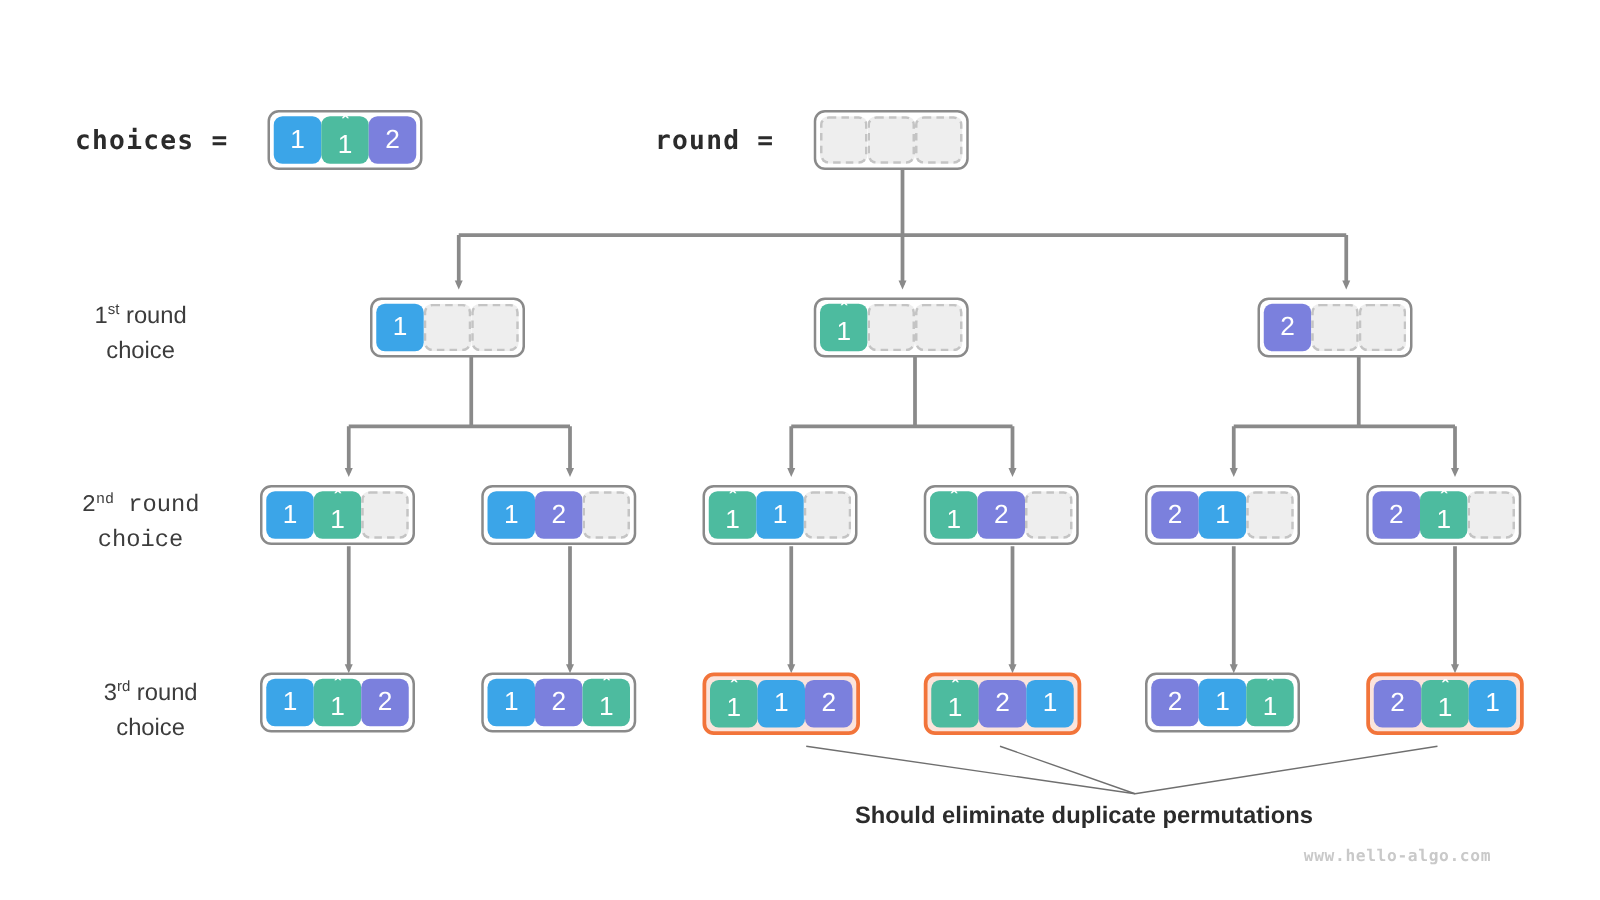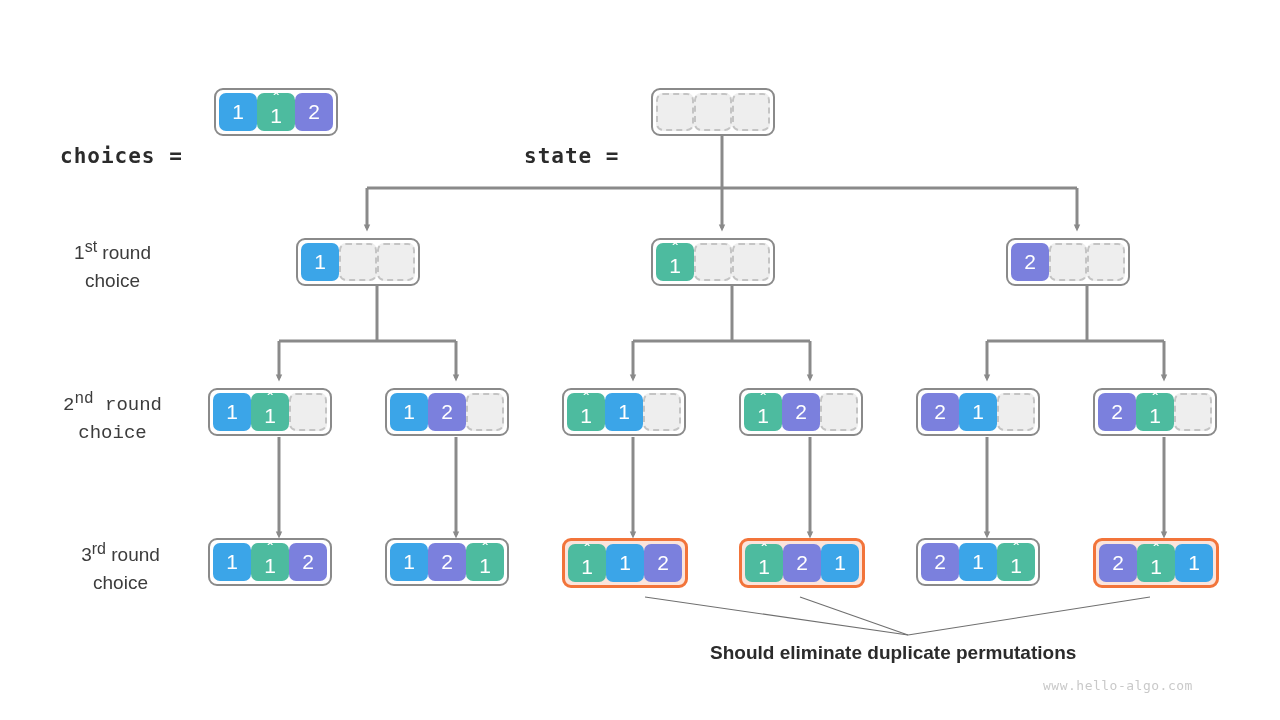--- a/index.html
+++ b/index.html
@@ -14,33 +14,32 @@
 
   
   .mono-label{
     position:absolute;
     font-family:"DejaVu Sans Mono","Liberation Mono",monospace;
     font-weight:700;
     font-size:21px;
     color:#2b2b2b;
     letter-spacing:1px;
     white-space:nowrap;
-    margin-top:44px;
   }
 
   
   .row-label{
     position:absolute;
     text-align:center;
     font-size:19px;
     color:#3c3c3c;
     line-height:28px;
     white-space:nowrap;
   }
-  .row-label sup{font-size:16px;vertical-align:super;margin-top:32px;}
+  .row-label sup{font-size:12px;vertical-align:super;margin-top:32px;}
 
   
   .node{
     position:absolute;
     display:flex;
     flex-direction:row;
     align-items:center;
     box-sizing:border-box;
     border:2.5px solid #8a8a8a;
     border-radius:9px;
@@ -160,21 +159,21 @@
 
   <div class="mono-label" style="left:60px;top:100px;">choices =</div>
   <div class="node" id="choices-node" style="left:214px;top:88px;">
       <div class="cell blue">1</div>
       <div class="cell teal">
         <span class="hatwrap"><span class="hat">ˆ</span><span class="base">1</span></span>
       </div>
       <div class="cell purple">2</div>
     </div>
 
-  <div class="mono-label" style="left:524px;top:100px;">state =</div>
+  <div class="mono-label" style="left:524px;top:100px;">round =</div>
   <div class="node" id="state-node" style="left:651px;top:88px;">
       <div class="cell empty"></div>
       <div class="cell empty"></div>
       <div class="cell empty"></div>
     </div>
 
   <div class="row-label" style="left:40px;top:233px;width:145px;">
     <span><span>1</span><sup>st</sup><span> round</span></span><br>
     <span>choice</span>
   </div>
@@ -284,16 +283,16 @@
       </div>
       <div class="node highlight" style="left: 1093px; top: 538px;">
         <div class="cell purple">2</div>
         <div class="cell teal">
           <span class="hatwrap"><span class="hat">ˆ</span><span class="base">1</span></span>
         </div>
         <div class="cell blue">1</div>
       </div>
     </div>
 
-  <div class="caption" style="left:684px;top:642px;margin-left:26px;">Should eliminate duplicate permutations</div>
-  <div class="watermark" style="left:1043px;top:678px;">www.hello-algo.com</div>
+  <div class="caption" style="left:684px;top:642px;">Should eliminate duplicate permutations</div>
+  <div class="watermark" style="left:1043px;top:678px;font-weight:bold;">www.hello-algo.com</div>
 
 </div>
 
 </body></html>

